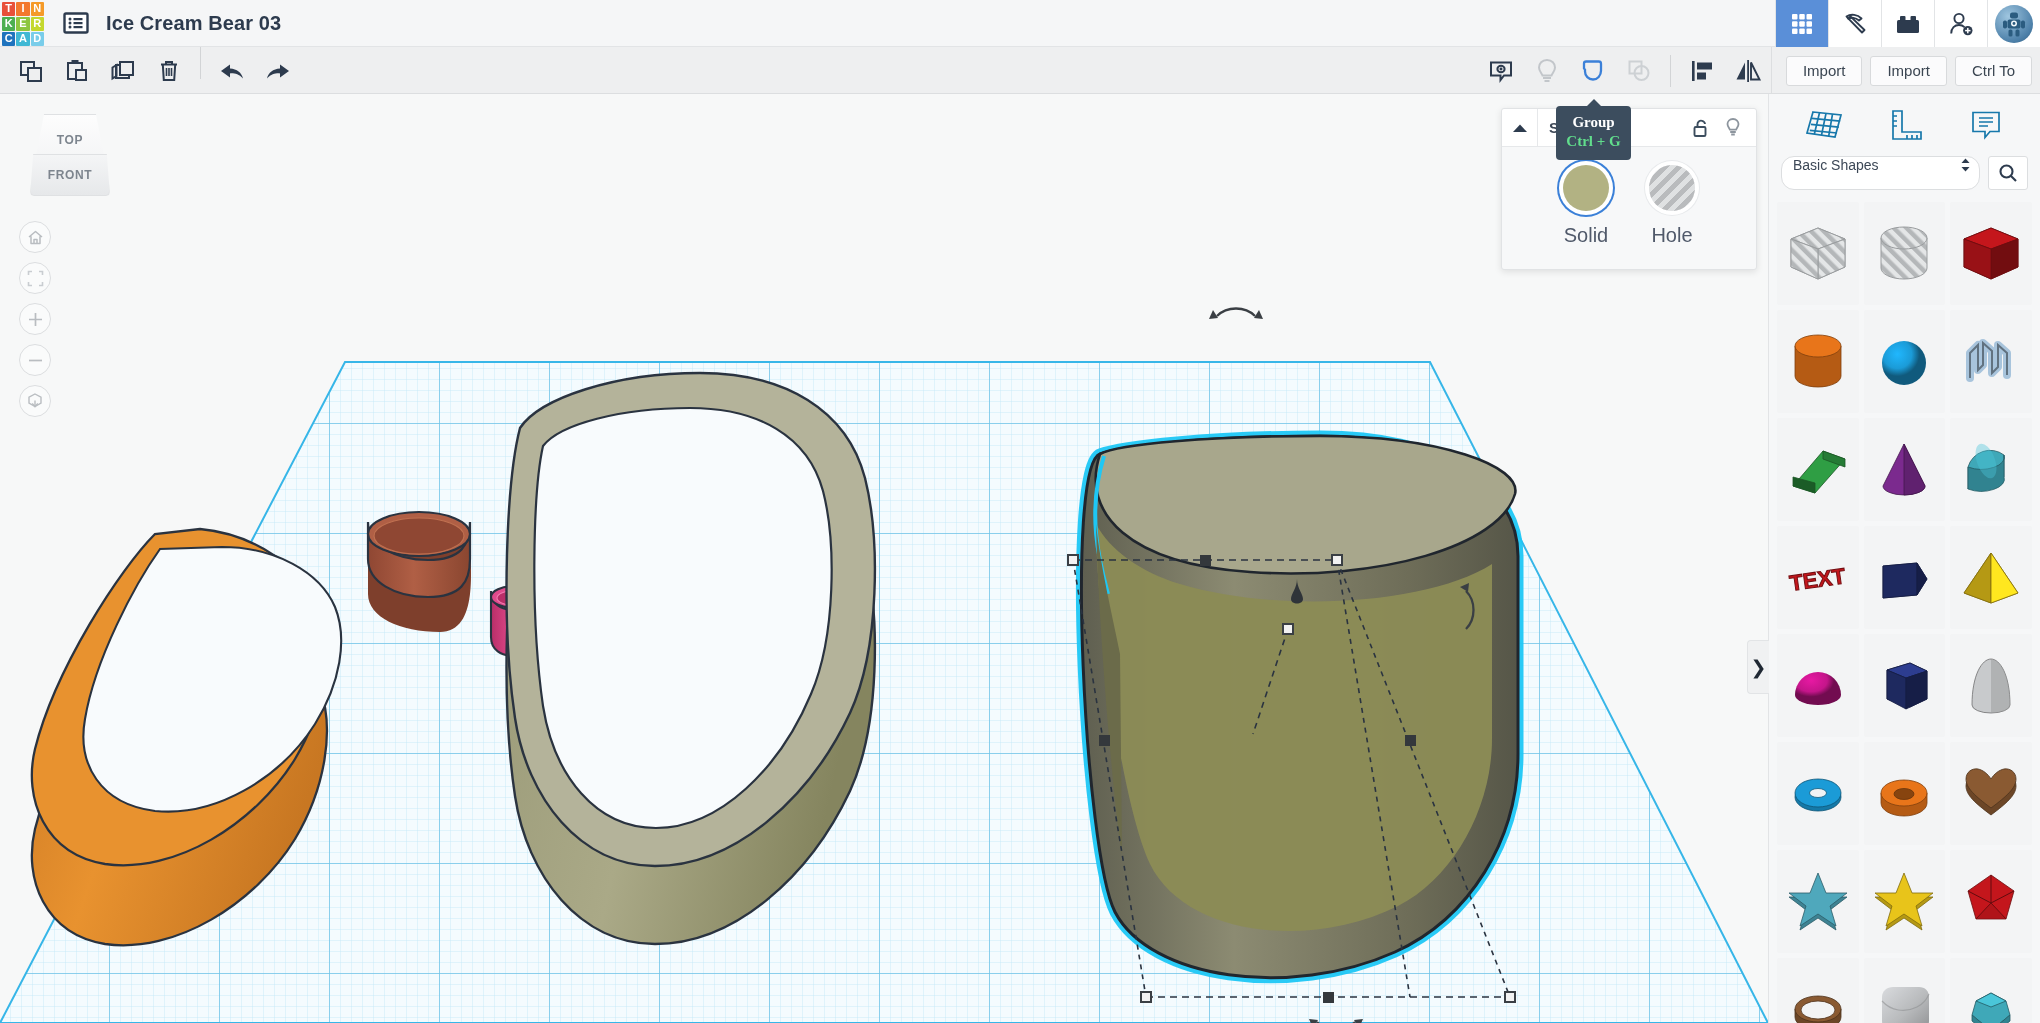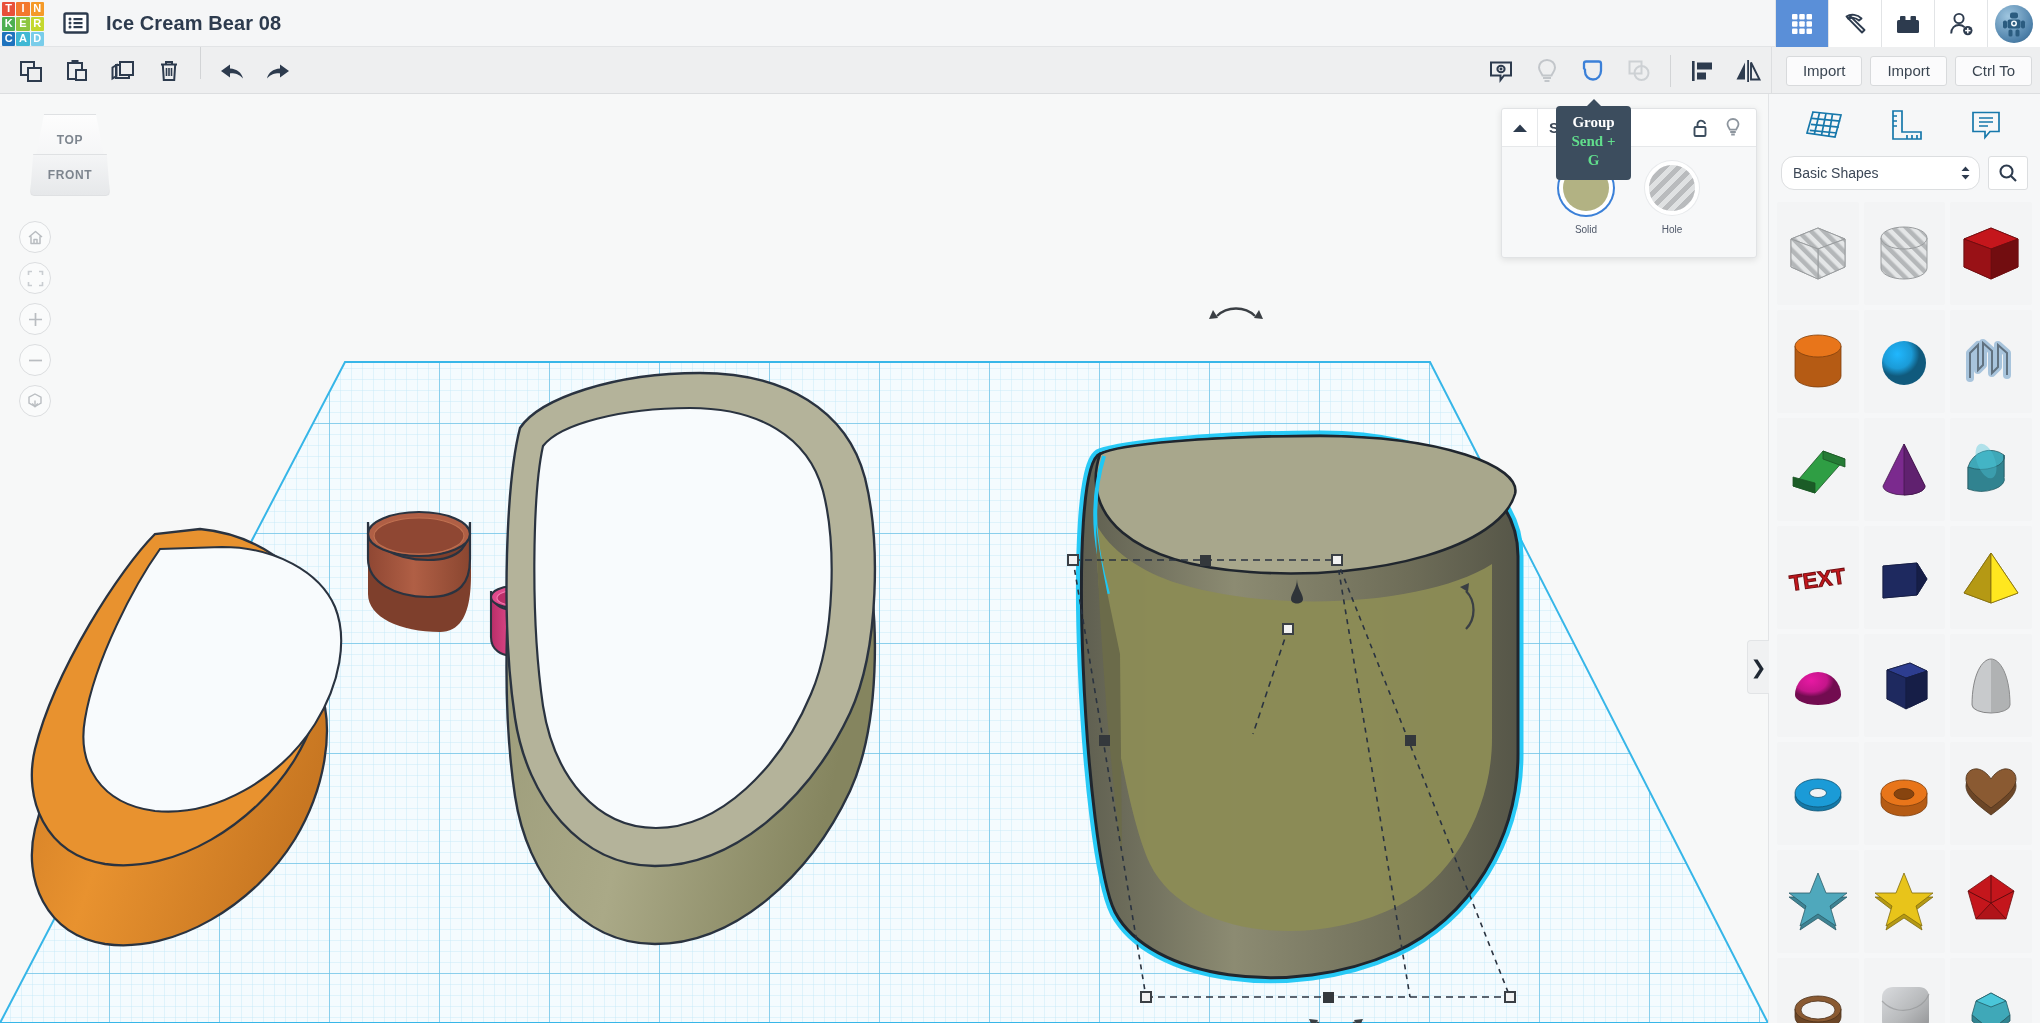--- a/index.html
+++ b/index.html
@@ -135,21 +135,21 @@
   .swatch {
     width: 46px; height: 46px; border-radius: 50%;
     box-shadow: 0 0 0 4px #fff, 0 0 0 5px #e8eaec;
   }
   .swatch.solid {
     background: #b2b283; box-shadow: 0 0 0 4px #fff, 0 0 0 6px #3b80d8;
   }
   .swatch.hole {
     background: repeating-linear-gradient(-45deg, #b9bbbd 0 5px, #dfe1e2 5px 10px);
   }
-  .swatch-label { margin-top: 13px; font-size: 10px; color: #50596a; }
+  .swatch-label { margin-top: 13px; font-size: 20px; color: #50596a; }
 
   
   #tooltip {
     position: absolute; left: 1556px; top: 106px; width: 75px;
     background: #3c4d5e; border-radius: 4px; padding: 7px 10px 9px 10px;
     z-index: 60; text-align: center; font-family: Liberation Serif, serif;
   }
   #tooltip:after {
     content: ""; position: absolute; left: 50%; top: -7px; margin-left: -8px;
     border-left: 8px solid transparent; border-right: 8px solid transparent;
@@ -161,21 +161,21 @@
   
   #rightpanel {
     position: absolute; top: 94px; right: 0; width: 272px; height: 929px;
     background: #f6f7f8; border-left: 1px solid #e2e4e6;
   }
   #rp-tabs { height: 62px; display: flex; align-items: center; justify-content: space-around; padding: 0 14px; }
   .rp-tab { width: 56px; height: 48px; display: flex; align-items: center; justify-content: center; }
   #rp-search-row { display: flex; padding: 0 12px 12px 12px; gap: 8px; }
   #rp-select {
     flex: 1; height: 34px; border: 1px solid #dcdee0; border-radius: 13px; background: #fff;
-    display: flex; align-items: center; padding: 0 8px 0 11px; font-size: 14px; color: #3c4756;
+    display: flex; align-items: flex-start; padding: 0 8px 0 11px; font-size: 14px; color: #3c4756;
   }
   #rp-search-btn {
     width: 40px; height: 34px; border: 1px solid #dcdee0; border-radius: 3px;
     background: #fff; display: flex; align-items: center; justify-content: center;
   }
   #rp-grid {
     padding: 0 8px; display: grid; grid-template-columns: repeat(3, 1fr);
     gap: 5px; height: 855px; overflow: hidden; align-content: start;
   }
   .shape-cell {
@@ -213,21 +213,21 @@
         <rect x="1.5" y="2.5" width="23" height="19" rx="1.5" fill="#fff" stroke="#2d3b4e" stroke-width="2.4"></rect>
         <circle cx="7" cy="8" r="1.5" fill="#2d3b4e"></circle>
           <rect x="10.5" y="7" width="9" height="2.2" fill="#2d3b4e"></rect>
         <circle cx="7" cy="12" r="1.5" fill="#2d3b4e"></circle>
           <rect x="10.5" y="11" width="9" height="2.2" fill="#2d3b4e"></rect>
         <circle cx="7" cy="16" r="1.5" fill="#2d3b4e"></circle>
           <rect x="10.5" y="15" width="9" height="2.2" fill="#2d3b4e"></rect>
       </svg>
     </div>
 
-    <div id="doc-title">Ice Cream Bear 08</div>
+    <div id="doc-title">Ice Cream Bear 03</div>
 
     <div id="topbar-right">
       <div class="tb-btn active">
         <svg width="24" height="24" viewBox="0 0 24 24">
           <g fill="#ffffff">
             <rect x="2" y="2" width="5.5" height="5.5" rx="1"></rect>
               <rect x="9.25" y="2" width="5.5" height="5.5" rx="1"></rect>
               <rect x="16.5" y="2" width="5.5" height="5.5" rx="1"></rect>
             <rect x="2" y="9.25" width="5.5" height="5.5" rx="1"></rect>
               <rect x="9.25" y="9.25" width="5.5" height="5.5" rx="1"></rect>
@@ -617,21 +617,21 @@
       </div>
       <div class="swatch-col">
         <div class="swatch hole"></div>
         <div class="swatch-label">Hole</div>
       </div>
     </div>
   </div>
 
   <div id="tooltip">
     <div id="tt-title">Group</div>
-    <div id="tt-sub">Send + G</div>
+    <div id="tt-sub">Ctrl + G</div>
   </div>
 
   <div id="rightpanel">
     <div id="rp-collapse">❯</div>
 
     <div id="rp-tabs">
       <div class="rp-tab">
         <svg width="40" height="34" viewBox="0 0 40 34">
             <g fill="none" stroke="#1778ab" stroke-width="1.7">
           <path d="M9 4 L37 7 L31 29 L3 25 Z"></path>

